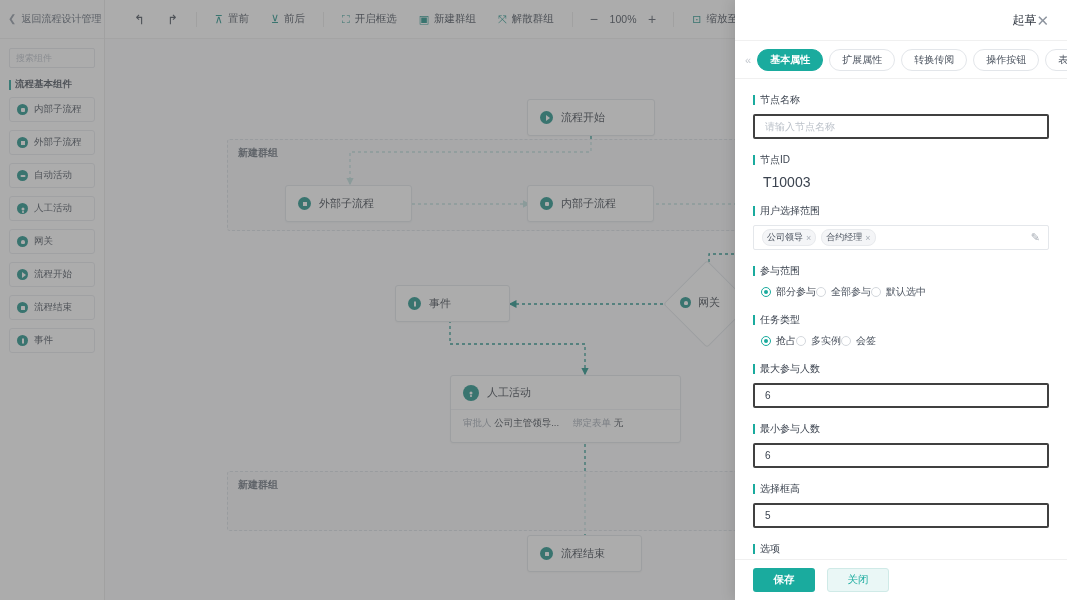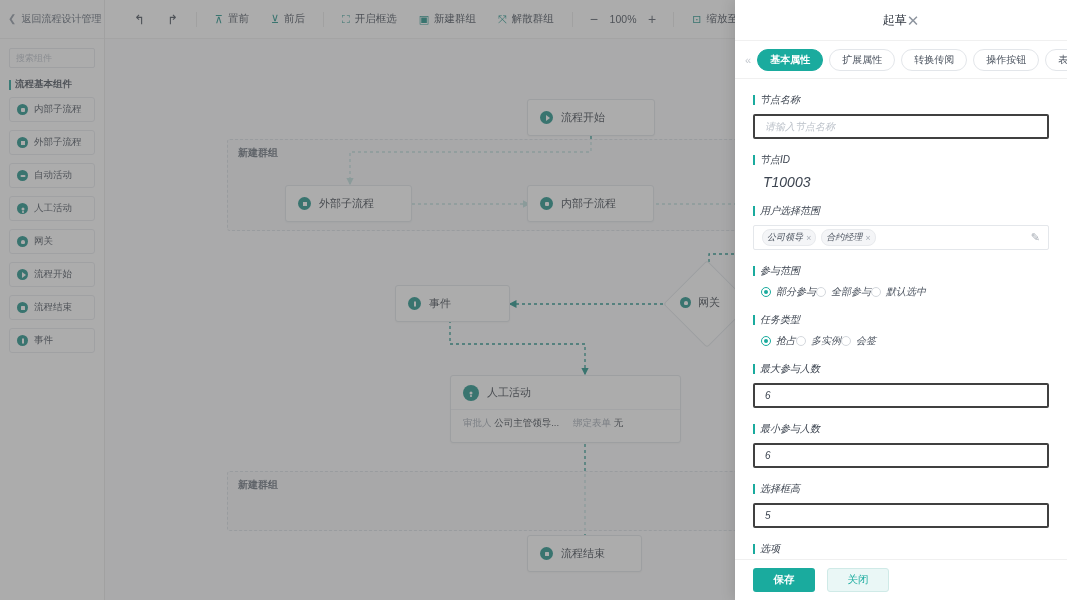--- a/index.html
+++ b/index.html
@@ -117,39 +117,39 @@
     background: rgba(96,96,96,0.52); z-index: 40;
   }
 
   
   .panel {
     position: absolute; right: 0; top: 0; width: 332px; height: 600px;
     background: #ffffff; z-index: 60; box-shadow: -3px 0 12px rgba(0,0,0,0.10);
     display: flex; flex-direction: column;
   }
   .panel-head {
-    height: 41px; display: flex; align-items: center; justify-content: center;
+    height: 41px; display: flex; align-items: center; justify-content: flex-end;
     padding: 4px 18px; border-bottom: 1px solid #f0f0f0; flex: 0 0 41px;
   }
   .panel-title { font-size: 12px; color: #2f3640; }
   .close-x { font-size: 15px; color: #8d949e; cursor: pointer; line-height: 1; }
   .tabs-row {
     height: 38px; display: flex; align-items: center; gap: 6px; padding: 0 10px;
     border-bottom: 1px solid #f0f0f0; flex: 0 0 38px; overflow: hidden;
   }
   .tab-arrow { color: #c2c7ce; font-size: 11px; cursor: pointer; flex: 0 0 auto; }
   .pill {
     height: 22px; border-radius: 11px; border: 1px solid #e3e6ea; background: #fff;
     display: flex; align-items: center; padding: 0 12px; font-size: 10px;
     color: #4b535f; cursor: pointer; flex: 0 0 auto; white-space: nowrap;
   }
   .pill.active { background: #1aab9e; border-color: #1aab9e; color: #fff; font-weight: bold; }
   .pill.clipped { overflow: hidden; max-width: 34px; padding-right: 2px; }
   .panel-body { flex: 1; overflow: hidden; padding: 14px 18px 0 18px; position: relative; }
-  .fld { margin-bottom: 14px; font-style: italic; }
+  .fld { margin-bottom: 14px; }
   .flabel { display: flex; align-items: center; gap: 5px; font-size: 10px; color: #3b434f; margin-bottom: 7px; }
   .ftick { width: 2px; height: 10px; background: #1aab9e; }
   .finput {
     height: 25px; border: 2px solid #404040; border-radius: 2px; background: #fff;
     display: flex; align-items: center; padding: 0 10px; font-size: 10px; color: #3b434f;
   }
   .finput.ph { color: #bcc2ca; }
   .fstatic { font-size: 14px; color: #3b434f; padding-left: 10px; }
   .tagfield {
     min-height: 25px; border: 1px solid #e4e7eb; border-radius: 2px; background: #fff;

